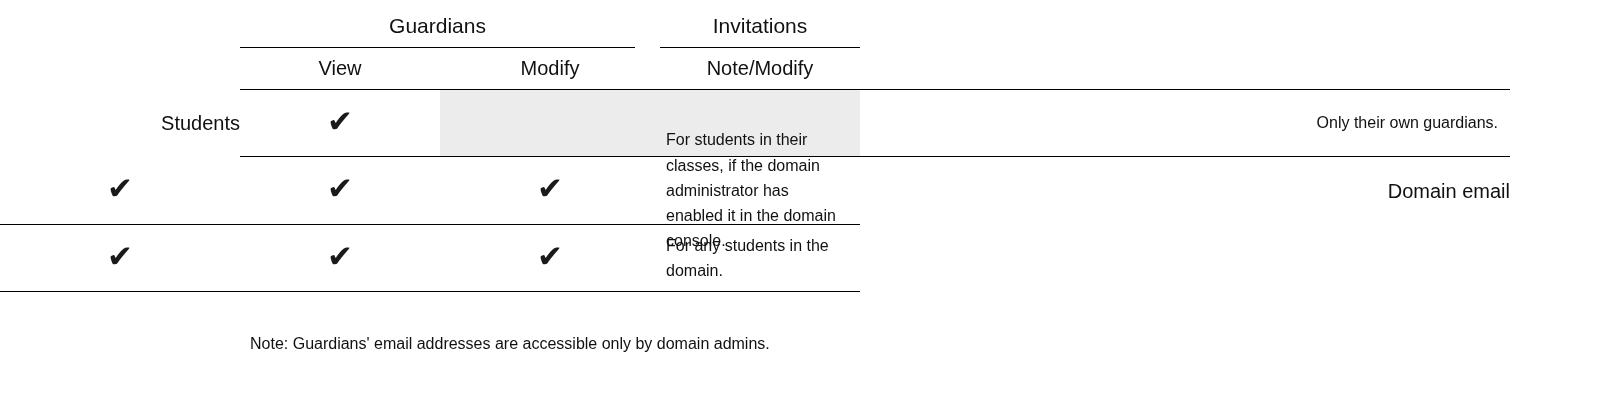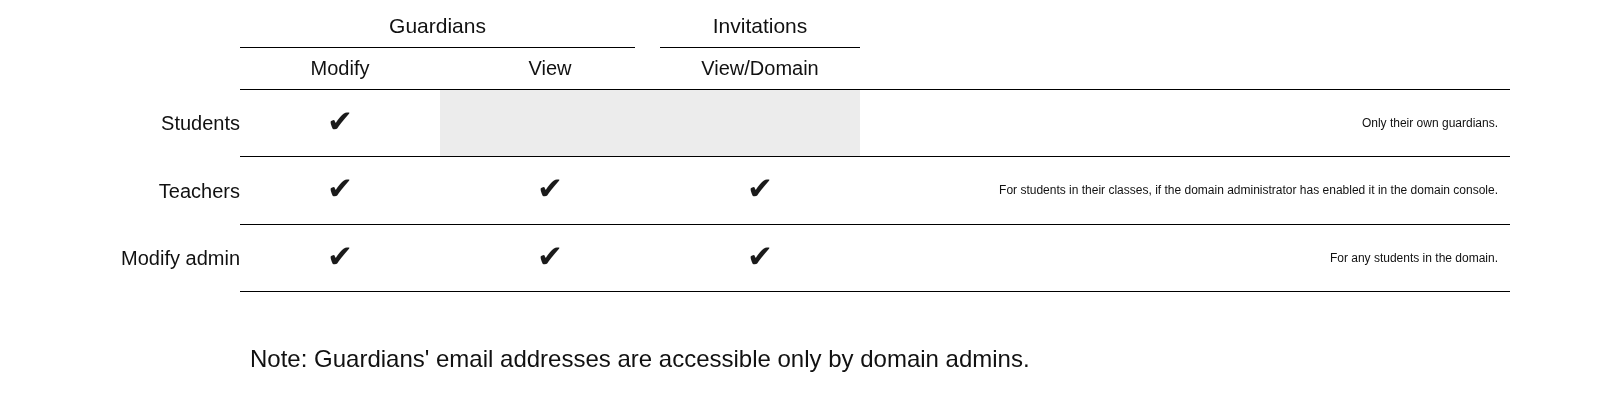--- a/index.html
+++ b/index.html
@@ -42,31 +42,31 @@
   .check-cell { justify-content: center; }
   .check-icon {
     font-size: 31px;
     line-height: 1;
     color: #1a1a1a;
     transform: translateY(-2px);
   }
   .disabled { background: #ececec; }
 
   .notes-cell {
-    font-size: 12px;
+    font-size: 16px;
     line-height: 1.58;
     padding-left: 6px;
     padding-right: 12px;
   }
 
   .footnote {
     position: absolute;
     left: 250px;
-    top: 345px;
-    font-size: 24px;
+    top: 335px;
+    font-size: 16px;
     color: #111111;
   }
 </style>
 </head>
 <body>
 
 <div class="page">
 
   <div class="tbl">
 
@@ -74,64 +74,61 @@
     <div class="cell group-cell g-guardians">
       <span>Guardians</span>
     </div>
     <div class="cell group-cell g-invitations">
       <span>Invitations</span>
     </div>
     <div class="cell head-spacer-right"></div>
 
     <div class="cell"></div>
     <div class="cell subhead bb">
+      <span>View</span>
+    </div>
+    <div class="cell subhead bb">
       <span>Modify</span>
     </div>
     <div class="cell subhead bb">
-      <span>View</span>
-    </div>
-    <div class="cell subhead bb">
-      <span>View/Domain</span>
+      <span>Note/Modify</span>
     </div>
     <div class="cell bb"></div>
 
     <div class="cell role-cell">
       <span>Students</span>
     </div>
     <div class="cell check-cell bb">
       <span class="check-icon">✔</span>
     </div>
     <div class="cell check-cell bb disabled">
       <span class="check-icon"></span>
     </div>
     <div class="cell check-cell bb disabled">
       <span class="check-icon"></span>
     </div>
     <div class="cell notes-cell bb">
       <span>Only their own guardians.</span>
     </div>
 
-    <div class="cell role-cell">
-      <span>Teachers</span>
-    </div>
     <div class="cell check-cell bb">
       <span class="check-icon">✔</span>
     </div>
     <div class="cell check-cell bb">
       <span class="check-icon">✔</span>
     </div>
     <div class="cell check-cell bb">
       <span class="check-icon">✔</span>
     </div>
     <div class="cell notes-cell bb">
       <span>For students in their classes, if the domain administrator has enabled it in the domain console.</span>
     </div>
 
     <div class="cell role-cell">
-      <span>Modify admin</span>
+      <span>Domain email</span>
     </div>
     <div class="cell check-cell bb">
       <span class="check-icon">✔</span>
     </div>
     <div class="cell check-cell bb">
       <span class="check-icon">✔</span>
     </div>
     <div class="cell check-cell bb">
       <span class="check-icon">✔</span>
     </div>

